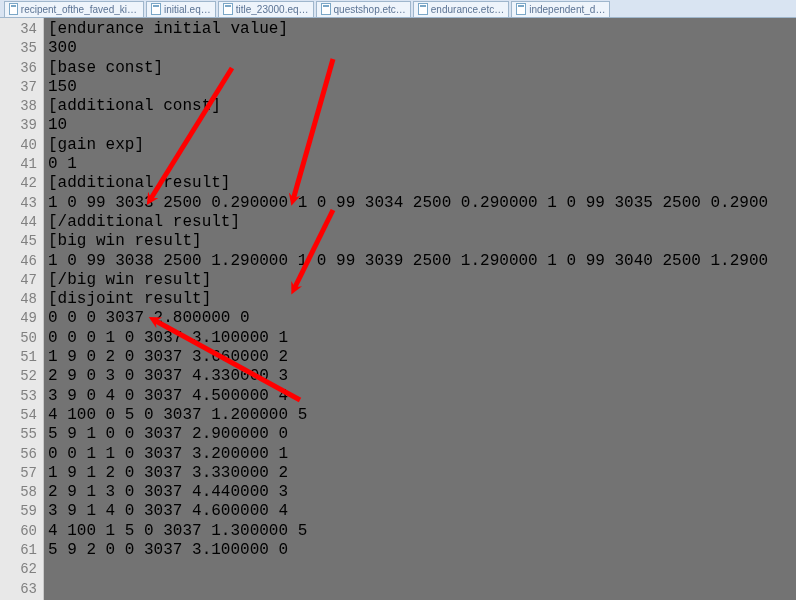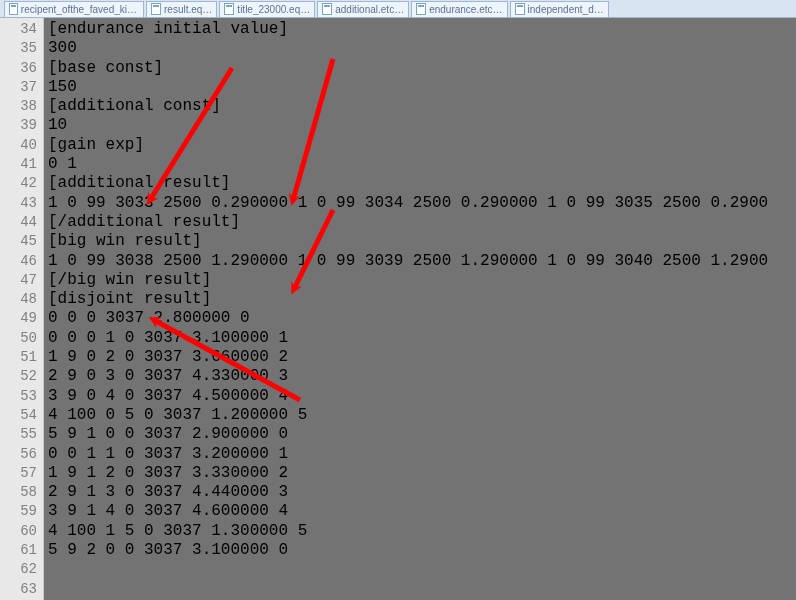--- a/index.html
+++ b/index.html
@@ -75,29 +75,29 @@
 </head>
 <body>
 
 <div class="tabbar">
   <div class="tab">
     <span class="doc-icon"></span>
     <span class="tablabel">recipent_ofthe_faved_kir1.eq…</span>
   </div>
   <div class="tab">
     <span class="doc-icon"></span>
-    <span class="tablabel">result.eq…</span>
+    <span class="tablabel">initial.eq…</span>
   </div>
   <div class="tab">
     <span class="doc-icon"></span>
     <span class="tablabel">title_23000.eq…</span>
   </div>
   <div class="tab">
     <span class="doc-icon"></span>
-    <span class="tablabel">additional.etc…</span>
+    <span class="tablabel">questshop.etc…</span>
   </div>
   <div class="tab">
     <span class="doc-icon"></span>
     <span class="tablabel">endurance.etc…</span>
   </div>
   <div class="tab">
     <span class="doc-icon"></span>
     <span class="tablabel">independent_d…</span>
   </div>
 </div>

